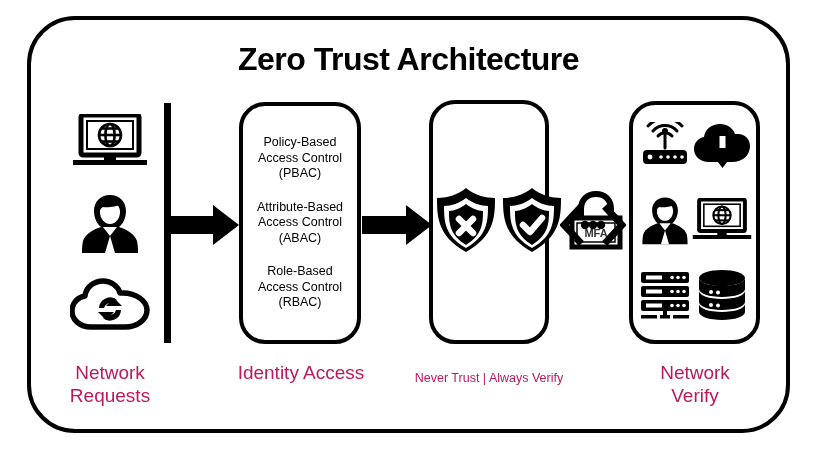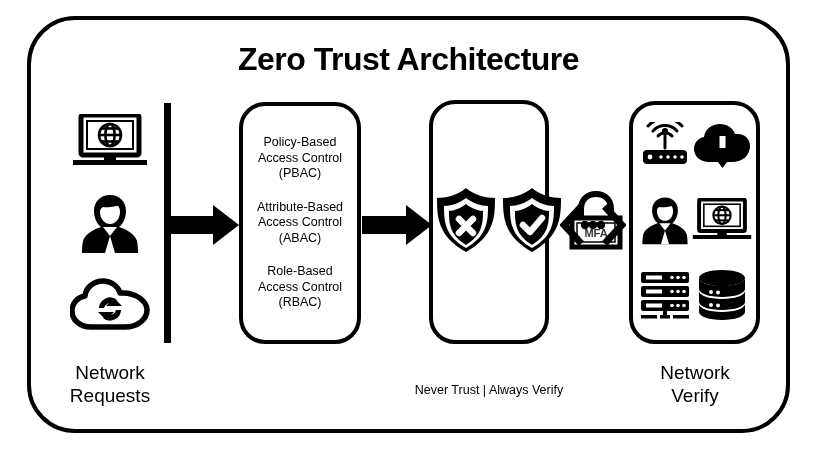--- a/index.html
+++ b/index.html
@@ -58,27 +58,27 @@
     background: #fff;
   }
 
   
   .caption {
     position: absolute;
     text-align: center;
     font-size: 19px;
     line-height: 23px;
     font-weight: 400;
-    color: #000000;
+    color: #be185d;
   }
   .caption .sub {
     display: block;
     font-size: 12.5px;
     line-height: 15px;
-    margin-top: 17px;
+    margin-top: 5px;
     white-space: nowrap;
   }
 
   
   #col-requests-icons {
     position: absolute;
     left: 62px;
     top: 104px;
     width: 96px;
     height: 240px;
@@ -270,21 +270,21 @@
 
       <div class="iam-item">
         <span>Role-Based</span><br>
         <span>Access Control</span><br>
         <span>(RBAC)</span>
       </div>
     </div>
   </div>
 
   <div class="caption" style="left:215px; top:361px; width:172px;">
-    <br>
+    <span>Identity Access</span><br>
   </div>
 
   <div class="arrow" id="arrow-2">
     <div class="shaft"></div>
     <div class="head"></div>
   </div>
 
   <div class="panel" id="panel-auth">
     <div id="auth-stack">
 

